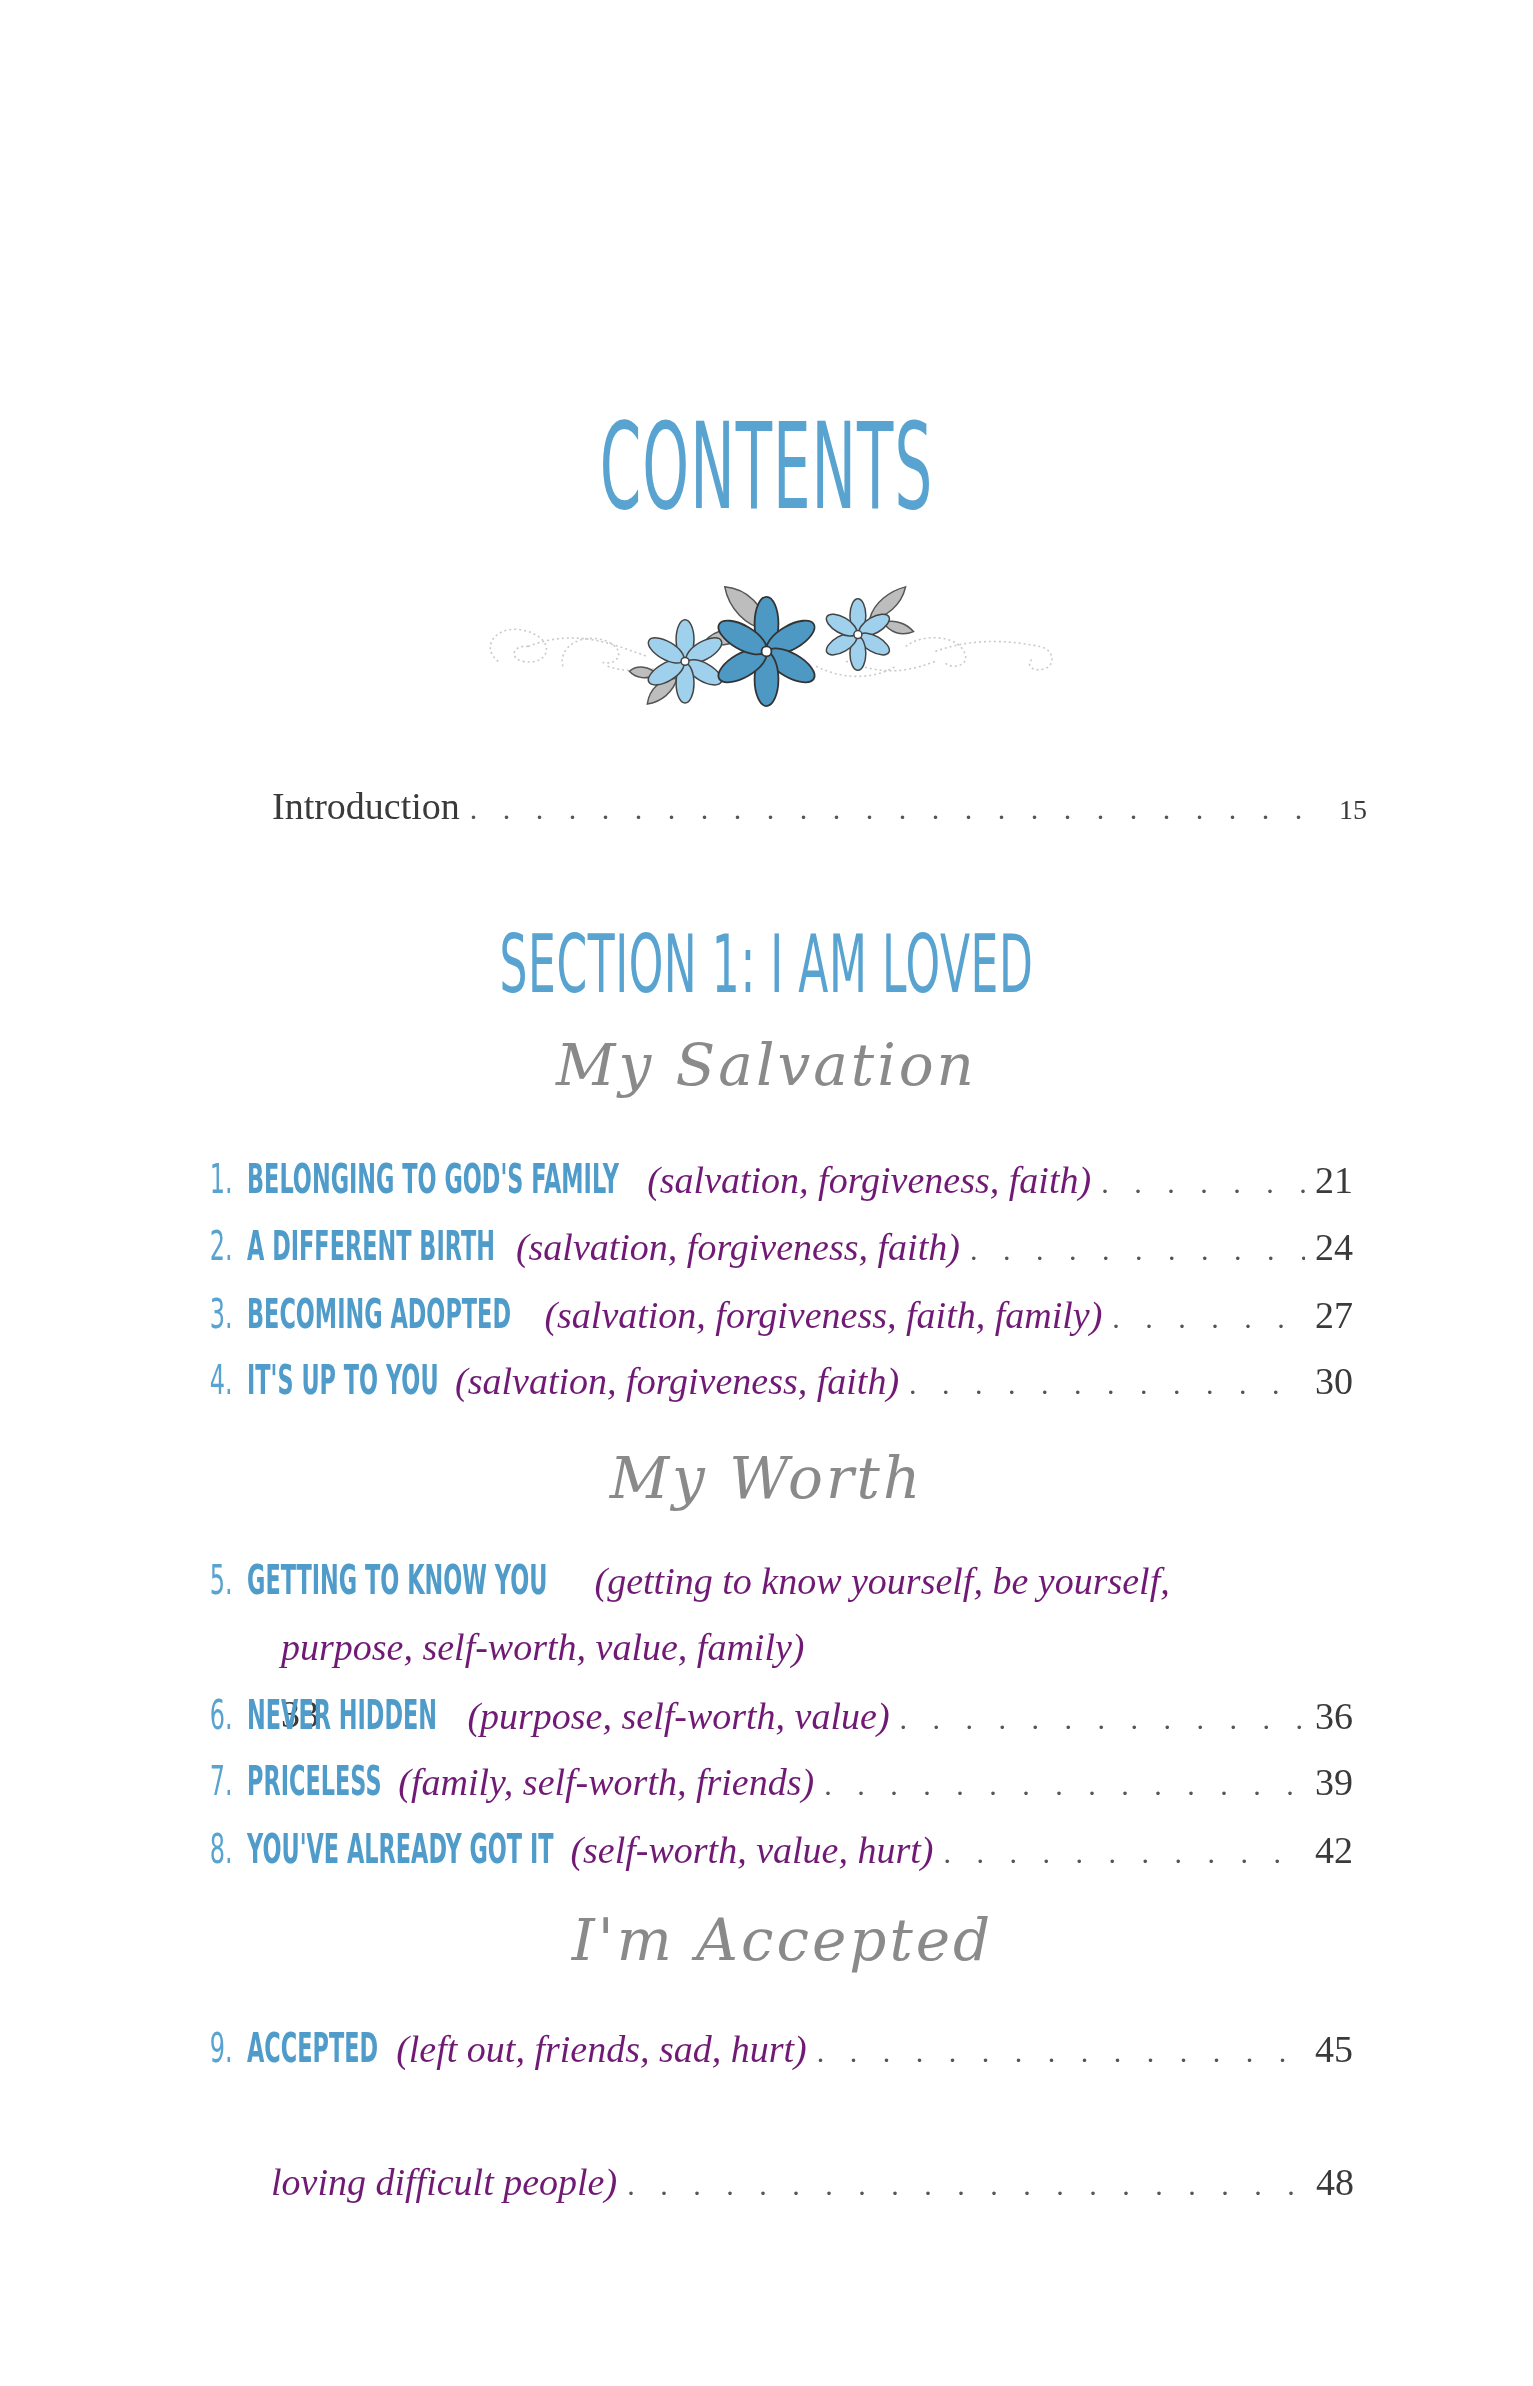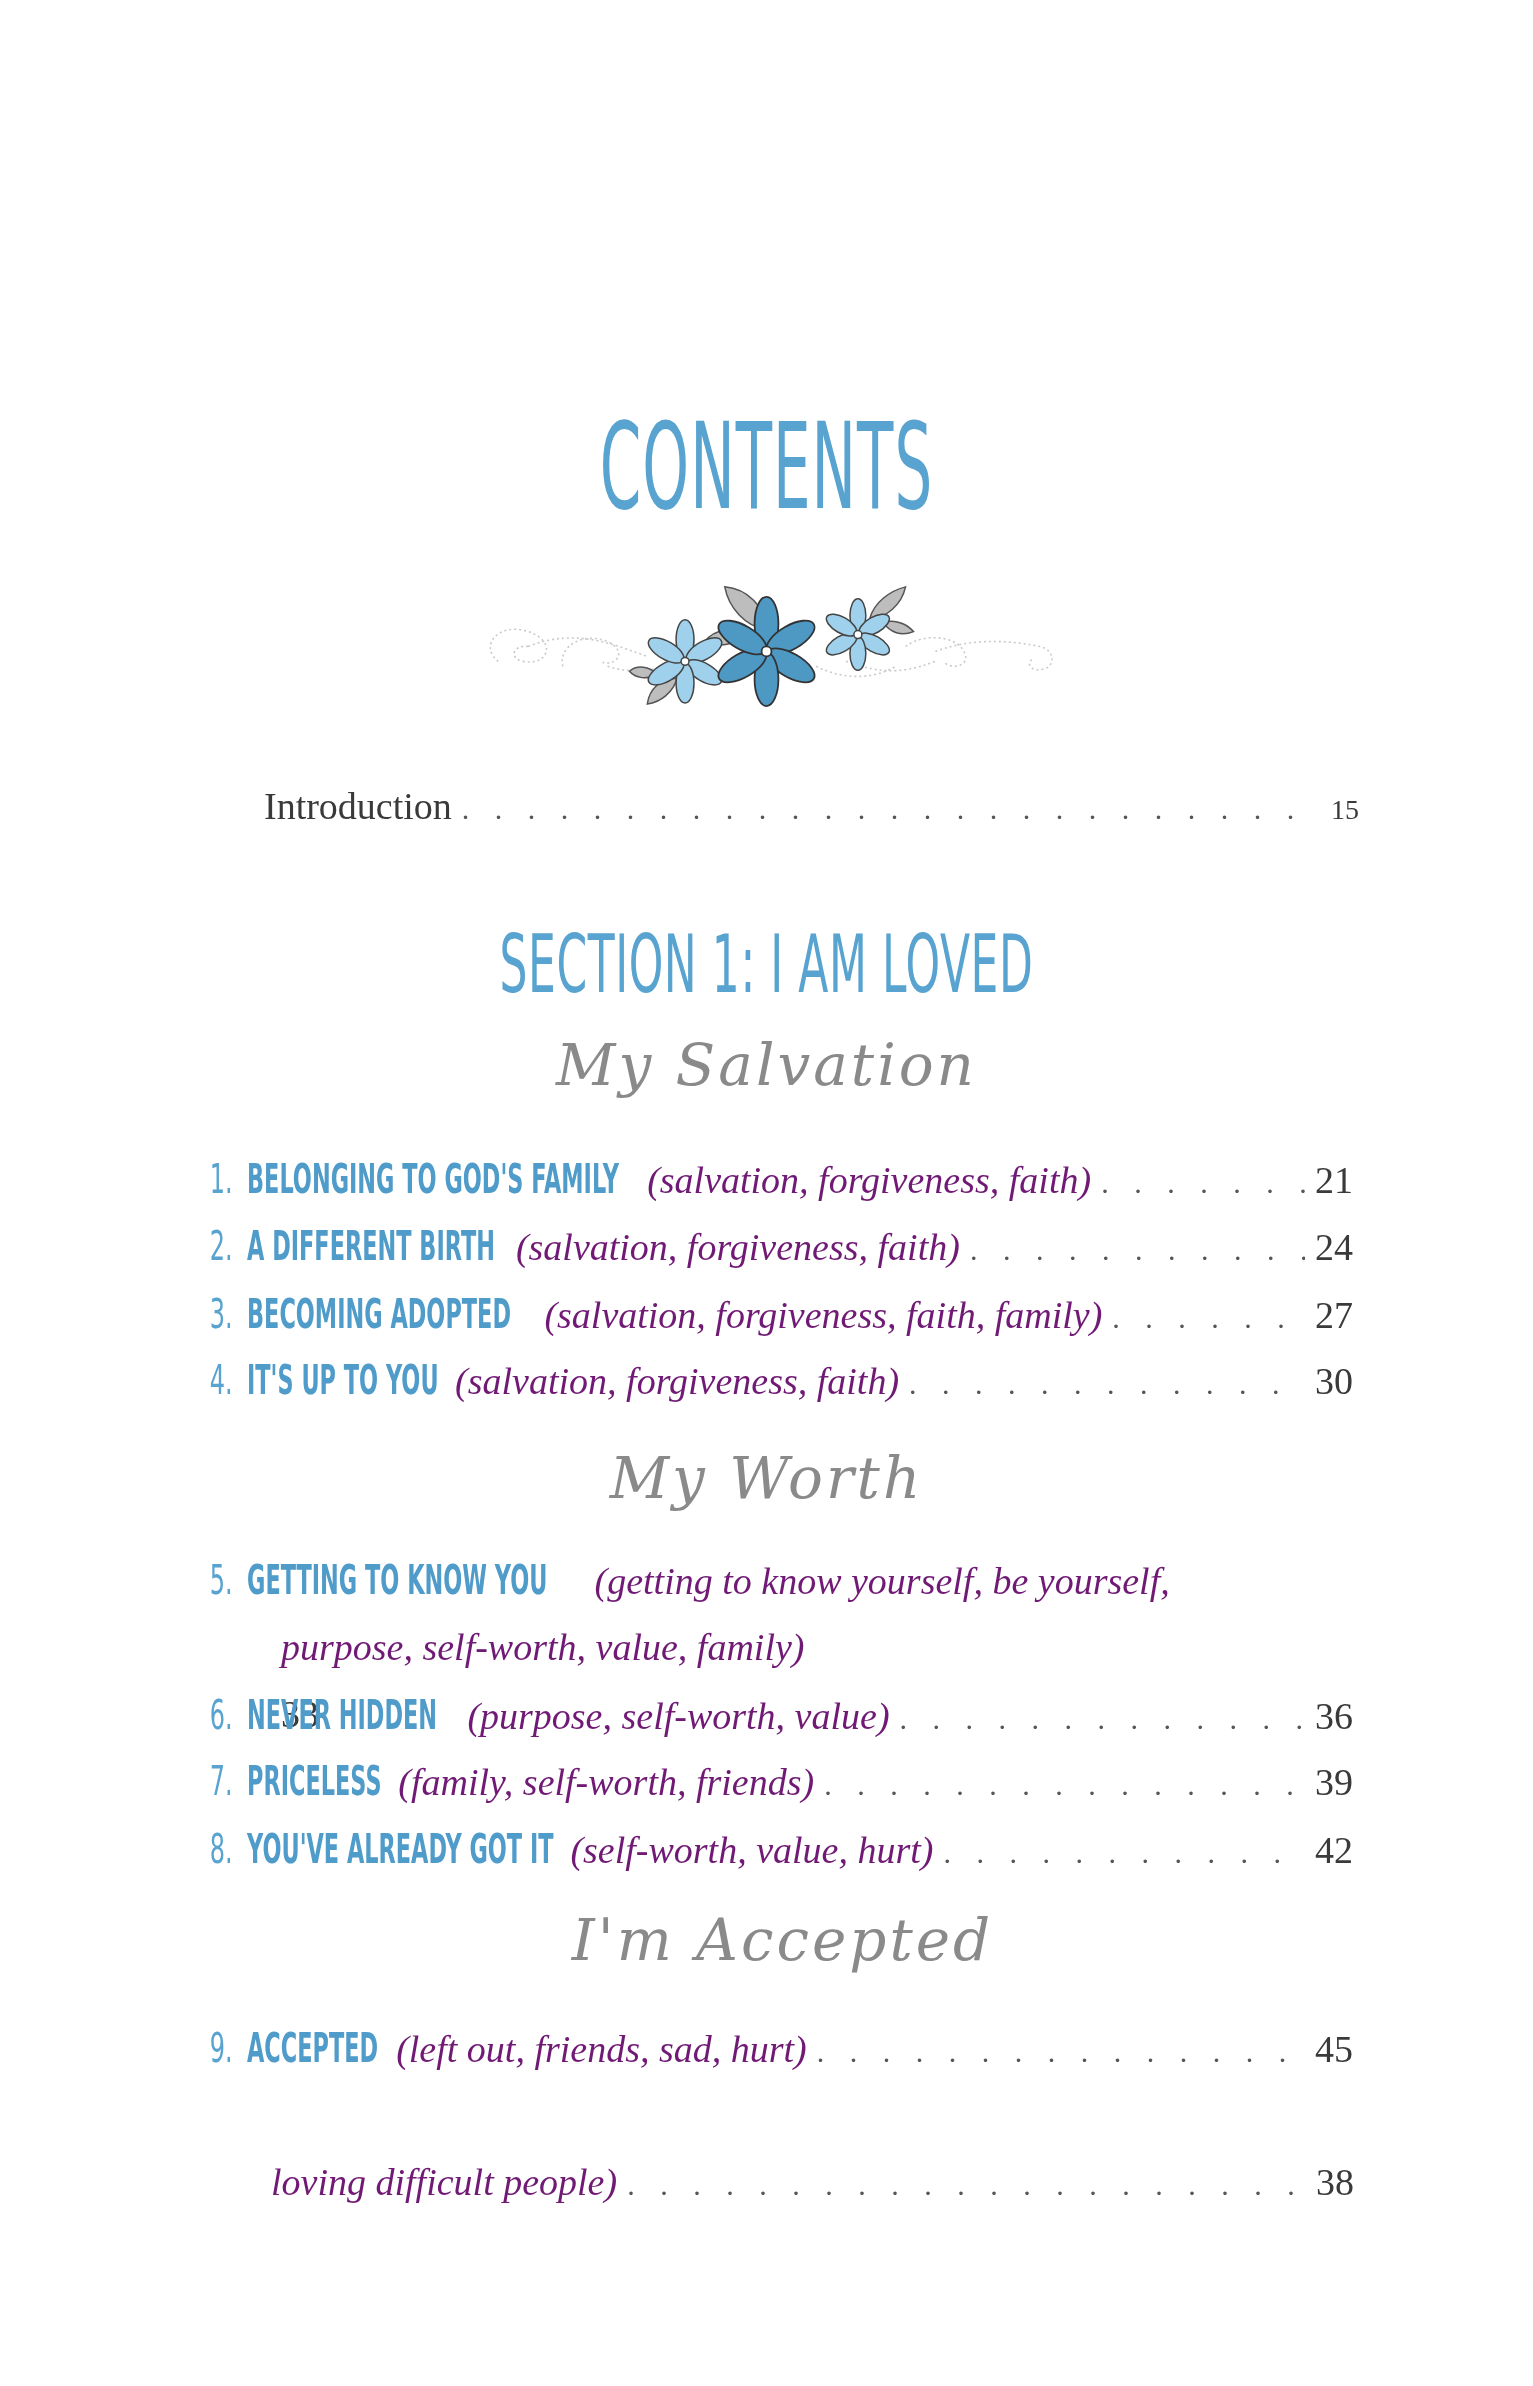--- a/index.html
+++ b/index.html
@@ -41,21 +41,21 @@
     .ornament {
       position: absolute;
       top: 567px;
       left: 468px;
       width: 597px;
       height: 149px;
     }
     
     .toc-line {
       position: absolute;
-      left: 264px;
+      left: 272px;
       width: 1095px;
       height: 60px;
       display: flex;
       align-items: baseline;
       font-size: 38px;
       line-height: 60px;
       white-space: nowrap;
       justify-content: space-between;
     }
     .toc-line .label {
@@ -319,17 +319,17 @@
     <span class="num">9.</span>
     <span class="chap-title"><span class="narrow" style="transform:scaleX(0.56);margin-right:-95px;">ACCEPTED</span></span>
     <span class="topics">(left out, friends, sad, hurt)</span>
     <span class="leader"></span>
     <span class="page-num">45</span>
   </div>
 
   <div class="entry cont" style="top:2149px;">
     <span class="topics">loving difficult people)</span>
     <span class="leader"></span>
-    <span class="page-num">38</span>
+    <span class="page-num">48</span>
   </div>
 
 </div>
 
 
 </body></html>

